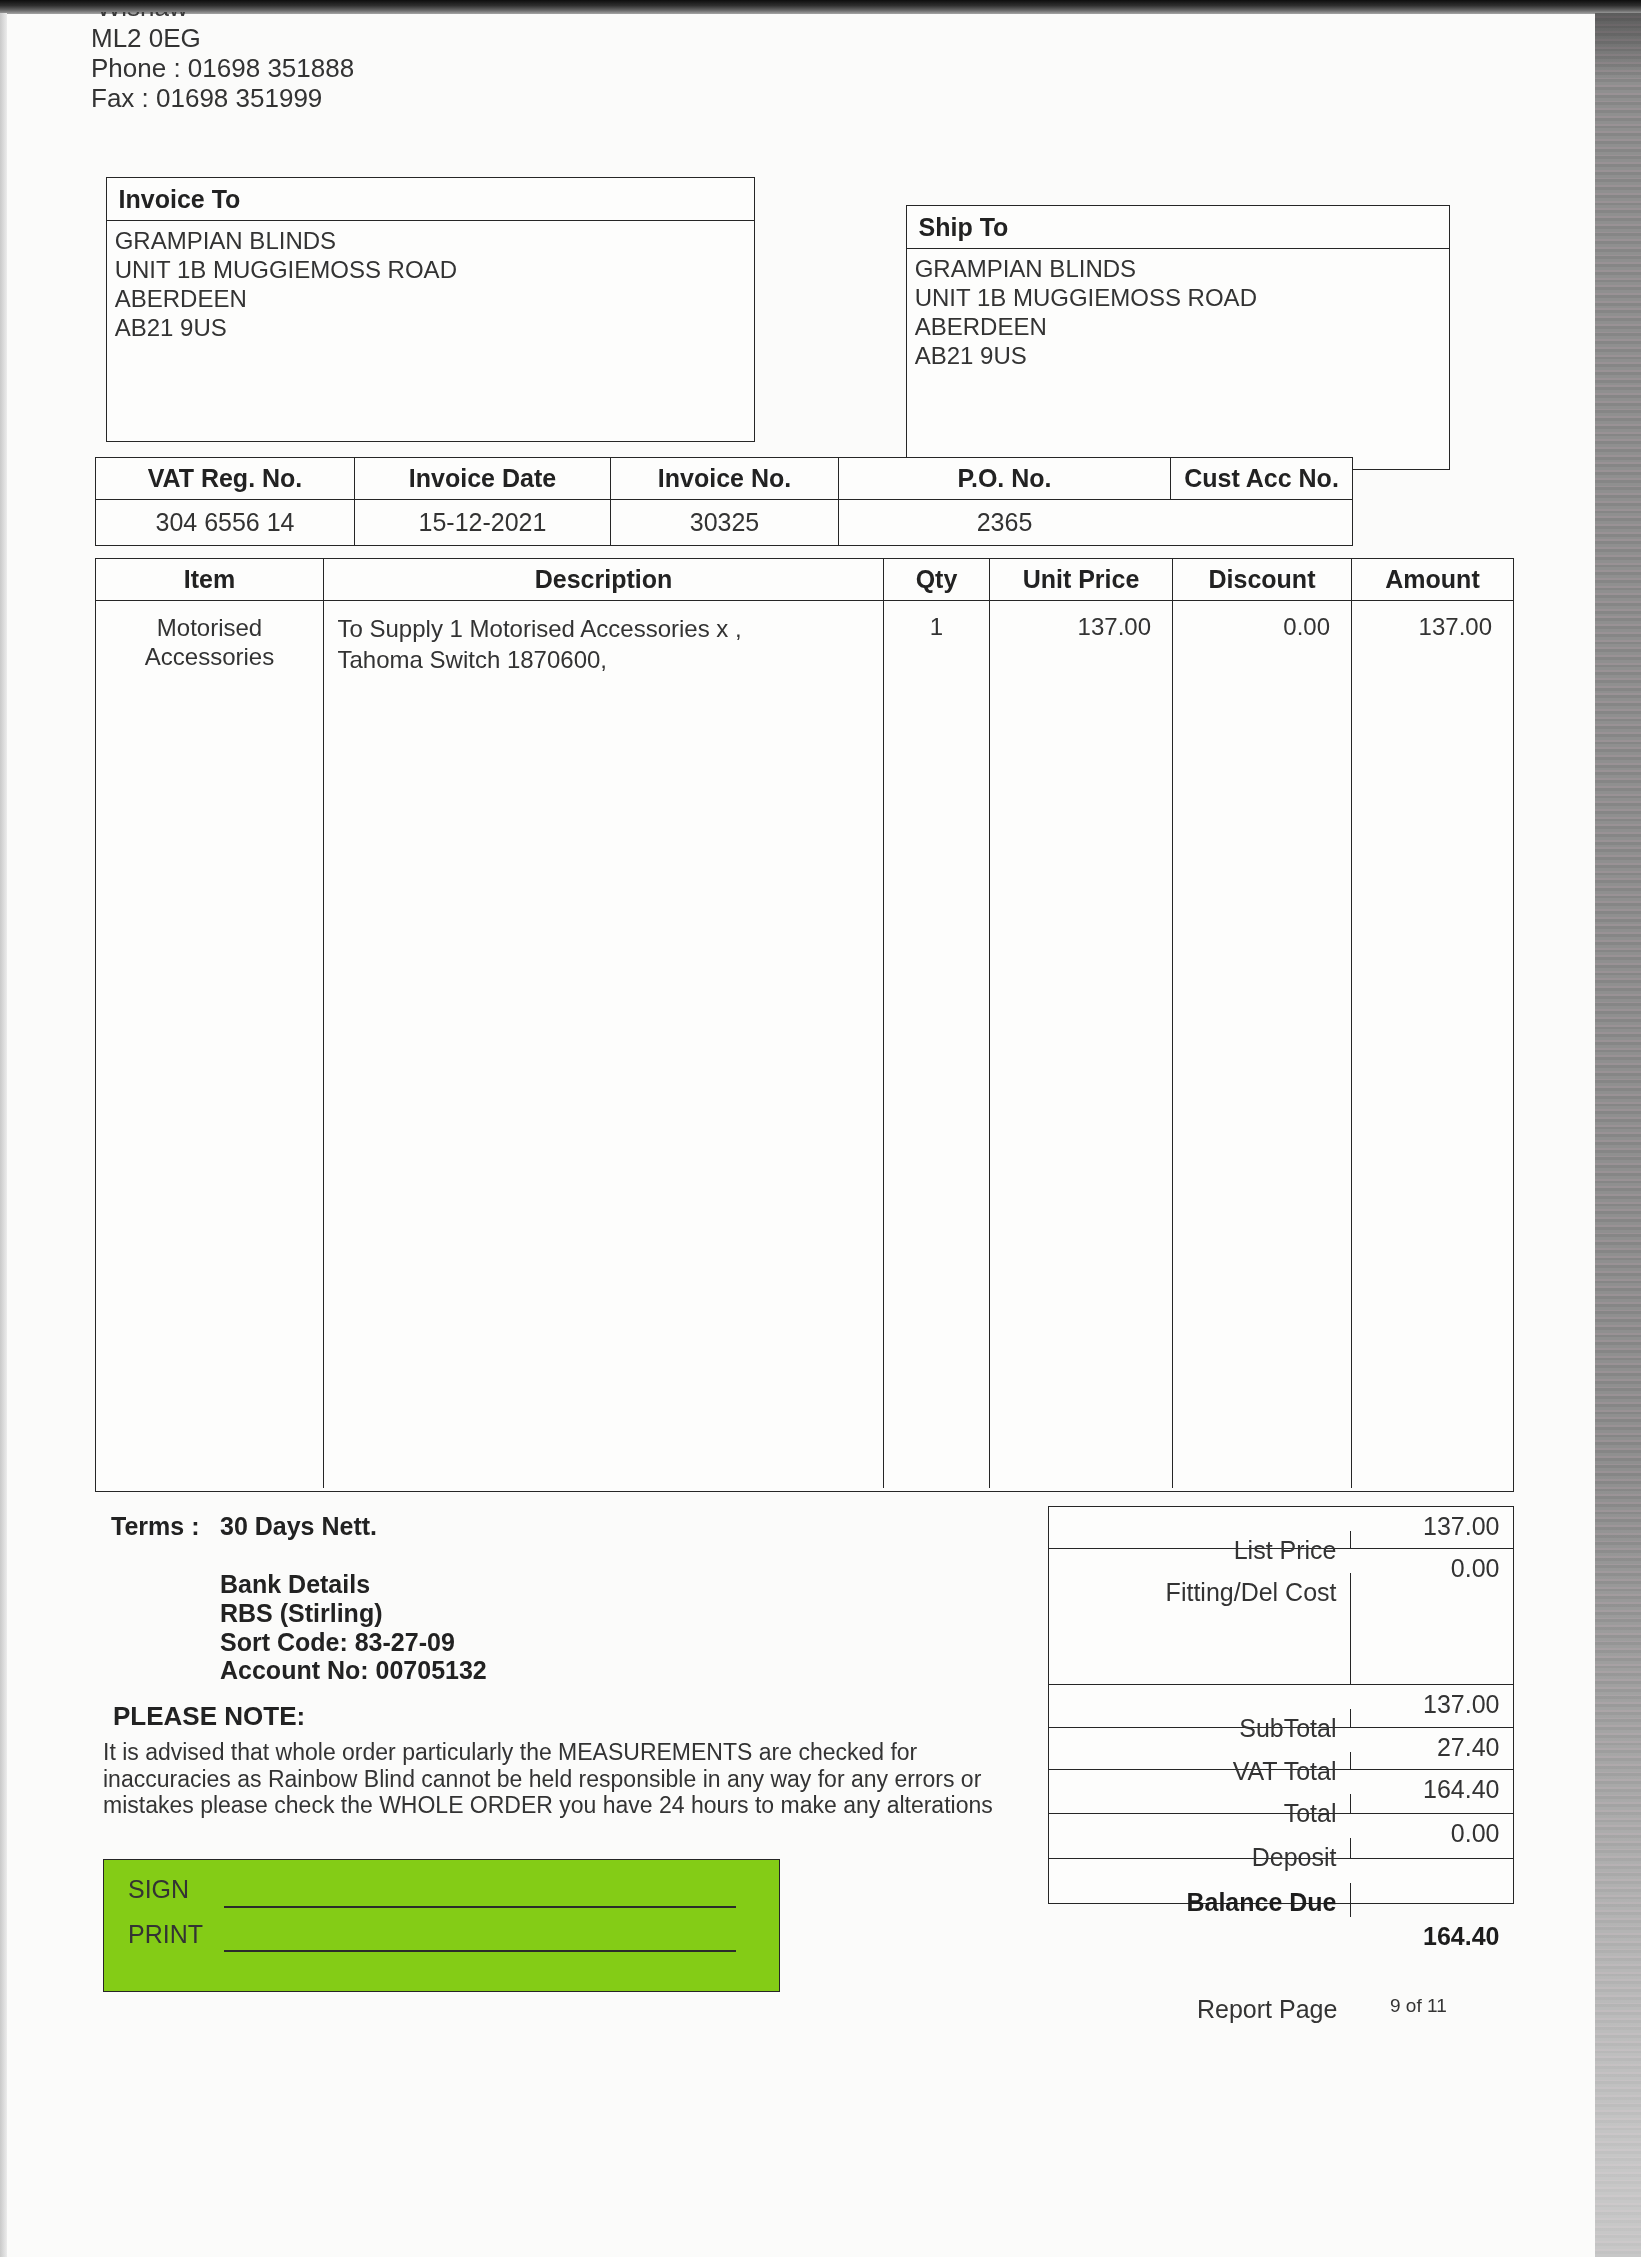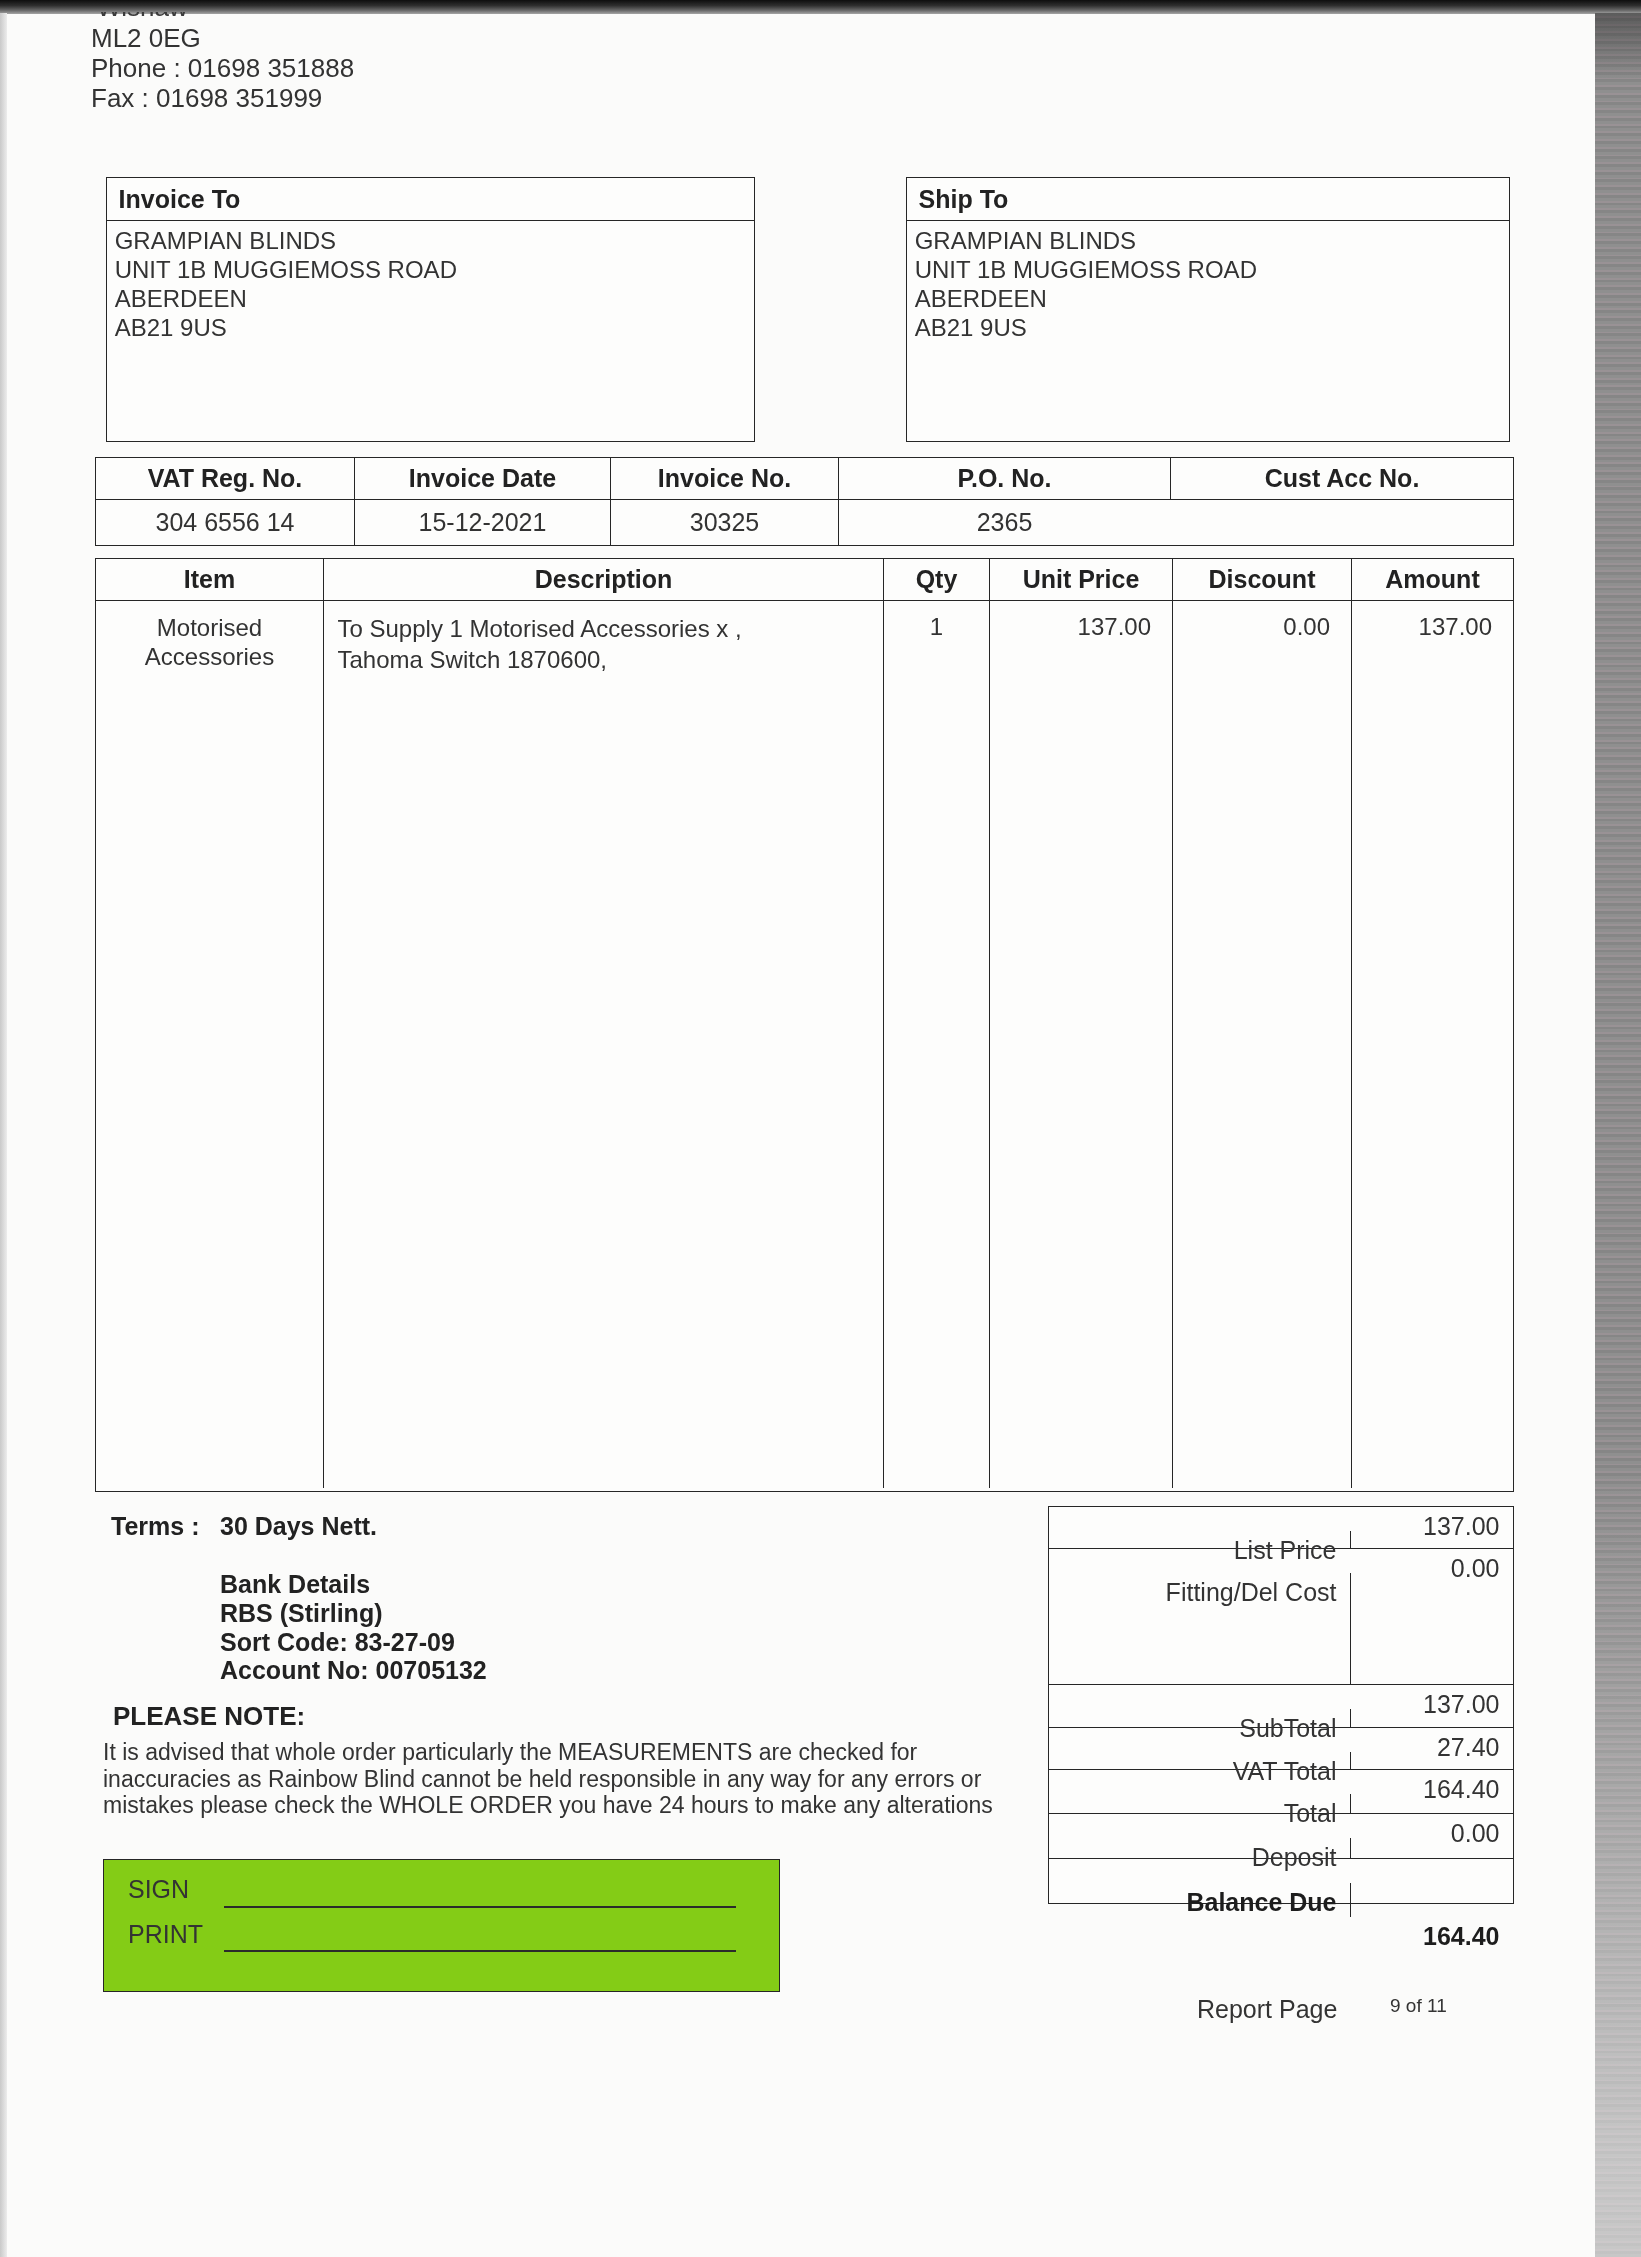--- a/index.html
+++ b/index.html
@@ -28,26 +28,26 @@
   .letterhead{position:absolute;left:87px;top:0;}
   .partial-clip{position:absolute;left:9.7px;top:11.6px;height:9.7px;width:193px;overflow:hidden;}
   .partial-clip span{display:block;margin-top:-19.3px;font-size:26px;color:#3a3a3a;}
   .lh-line{position:absolute;left:4px;font-size:26px;color:#333;white-space:nowrap;}
   .lh-postcode{top:23px;}
   .lh-phone{top:53px;}
   .lh-fax{top:83px;}
   
   .addr-box{position:absolute;top:177px;border:1.9px solid #262626;background:#fdfdfc;box-sizing:border-box;}
   .addr-box.invoice-to{left:106px;width:649px;height:265px;}
-  .addr-box.ship-to{left:906px;width:604px;height:265px;}
+  .addr-box.ship-to{left:906px;width:544px;height:265px;margin-top:28px;}
   .addr-title{height:42px;border-bottom:1.9px solid #262626;font-weight:bold;font-size:25px;
     display:flex;align-items:center;padding-left:11.6px;color:#222;}
   .addr-lines{padding:4.8px 0 0 7.7px;font-size:24px;line-height:29px;color:#333;}
   
-  .info-table{position:absolute;left:95px;top:457px;width:1419px;height:89px;
+  .info-table{position:absolute;left:95px;top:457px;width:1258px;height:89px;
     border:1.9px solid #262626;box-sizing:border-box;display:grid;
     grid-template-columns:258px 256px 228px 332px 1fr;
     grid-template-rows:42px 1fr;background:#fdfdfc;}
   .info-cell{display:flex;align-items:center;justify-content:center;font-size:25px;
     border-left:1.9px solid #262626;box-sizing:border-box;color:#333;}
   .info-cell.first{border-left:none;}
   .info-cell.head{font-weight:bold;border-bottom:1.9px solid #262626;color:#222;}
   
   .items-table{position:absolute;left:95px;top:558px;width:1419px;height:934px;
     border:1.9px solid #262626;box-sizing:border-box;background:#fdfdfc;}

